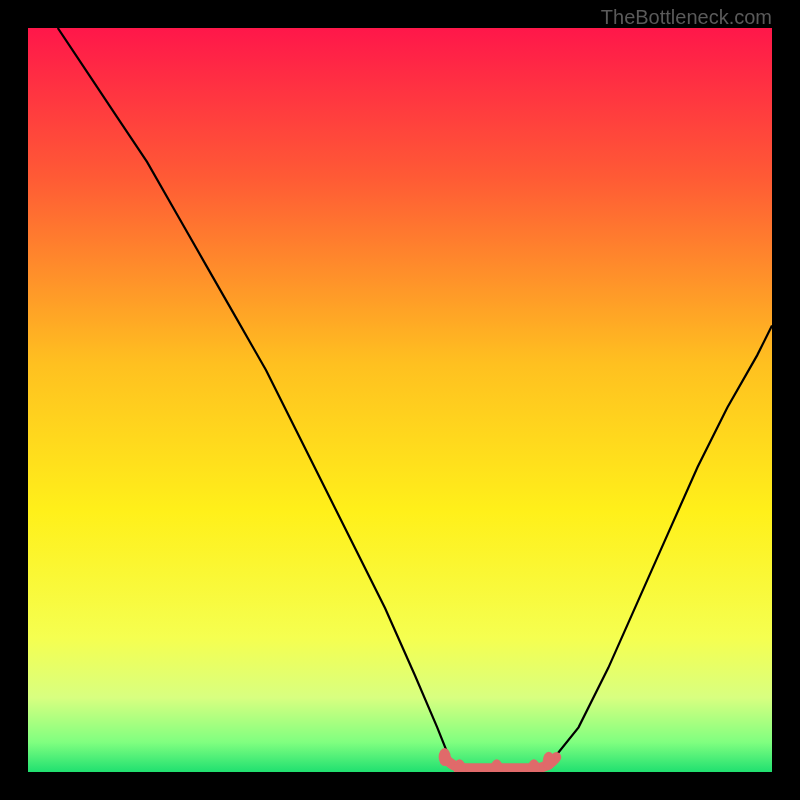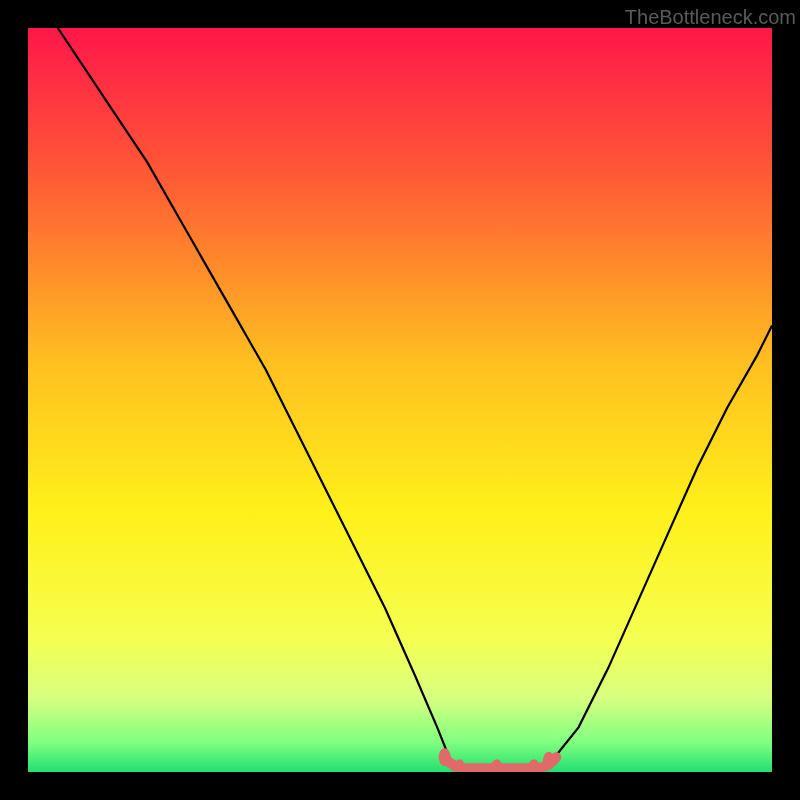--- a/index.html
+++ b/index.html
@@ -7,21 +7,21 @@
     padding: 0;
     width: 800px;
     height: 800px;
     background: #000;
     position: relative;
     font-family: Arial, sans-serif;
   }
   .watermark {
     position: absolute;
     top: 6px;
-    right: 4px;
+    right: 28px;
     color: #5a5a5a;
     font-size: 20px;
     font-weight: 500;
     z-index: 10;
   }
   .frame {
     position: absolute;
     left: 28px;
     top: 28px;
     width: 744px;

